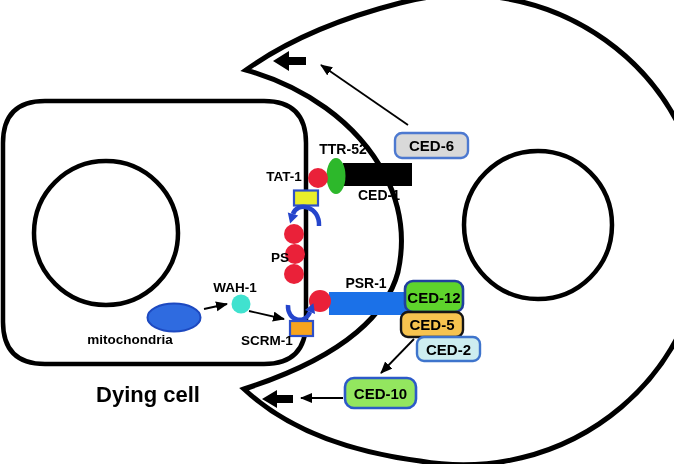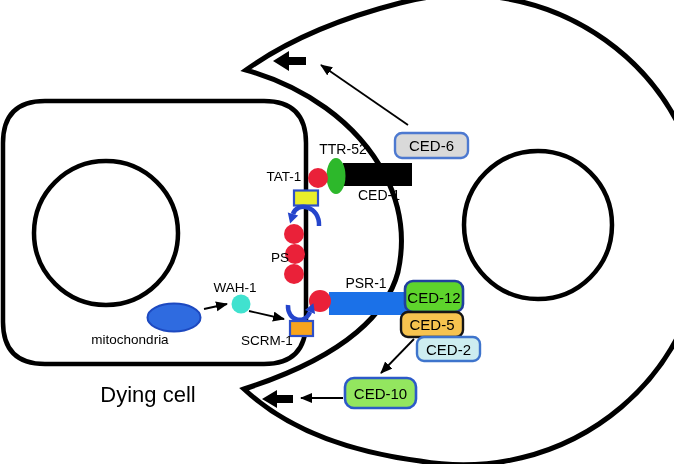--- a/index.html
+++ b/index.html
@@ -1,16 +1,16 @@
 <!DOCTYPE html>
 <html><head>
 <meta charset="utf-8">
 <style>
   html,body{margin:0;padding:0;background:#ffffff;}
-  .stage{width:674px;height:464px;position:relative;background:#0ea5e9;overflow:hidden;}
+  .stage{width:674px;height:464px;position:relative;background:#0ea5e9;overflow:hidden;font-weight:bold;}
   svg{display:block;}
   text{font-family:"Liberation Sans",sans-serif;fill:#000;}
   .lbl{font-size:13.5px;}
   .lbl14{font-size:14px;}
   .boxlbl{font-size:15px;}
   .big{font-size:22px;}
 </style>
 </head>
 <body>
 

